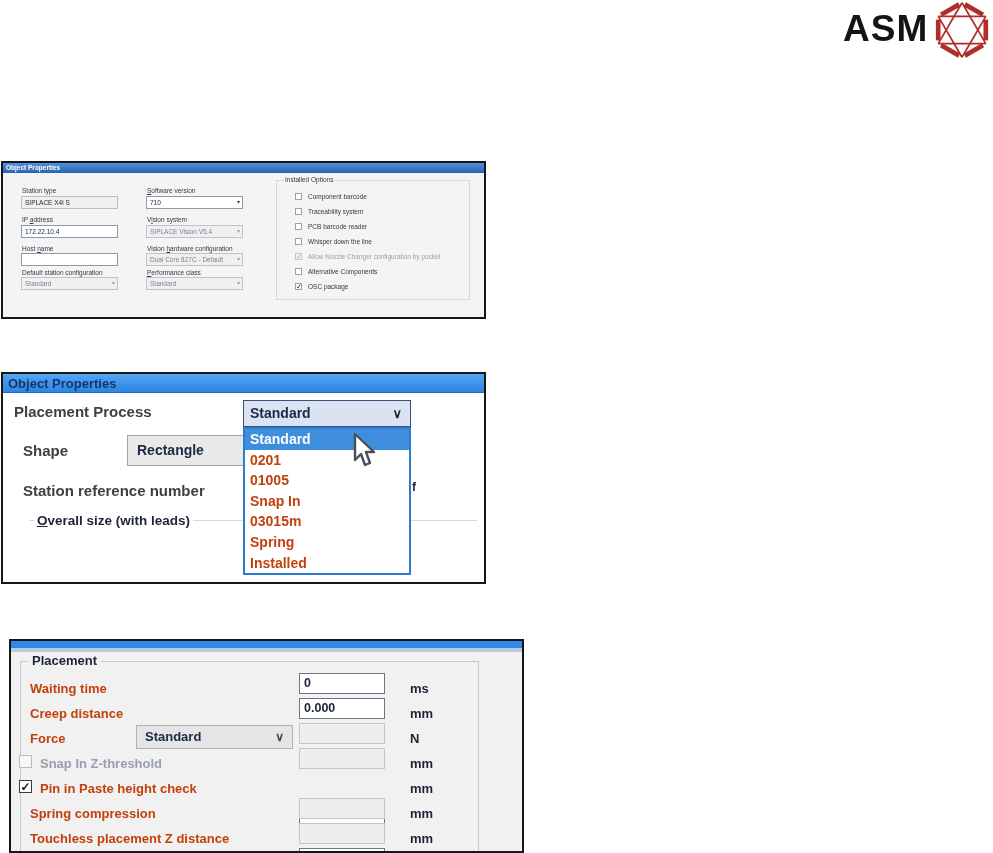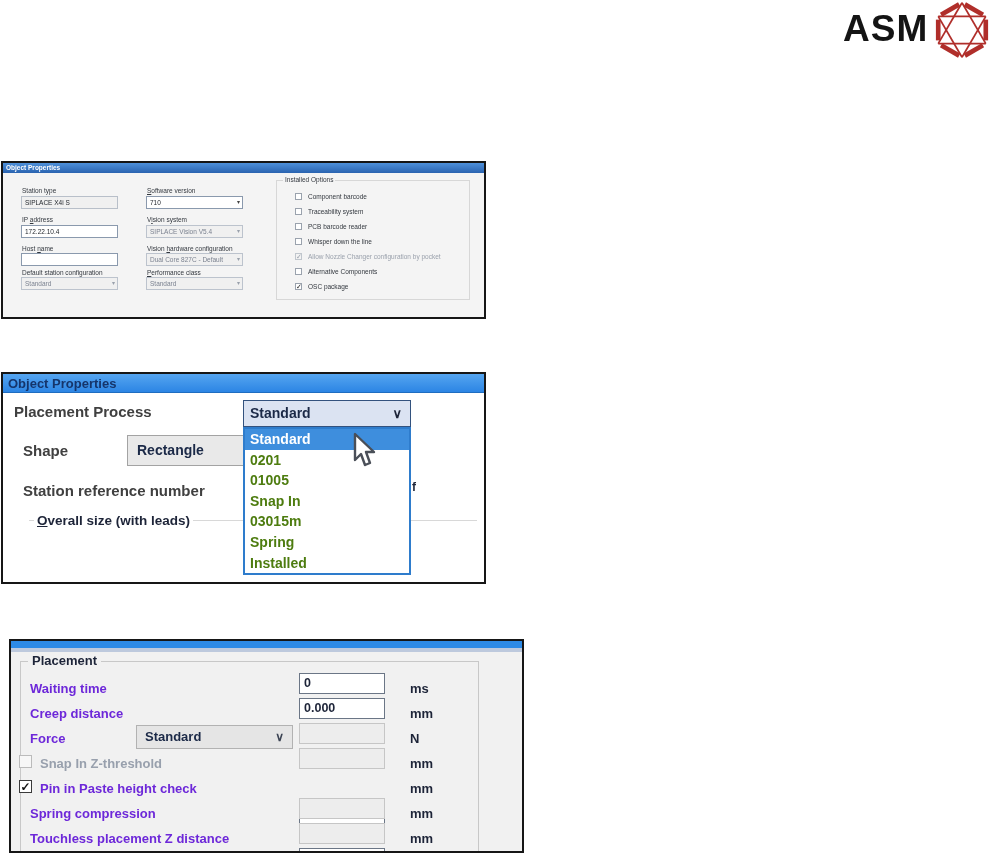--- a/index.html
+++ b/index.html
@@ -51,38 +51,38 @@
   #d2combo { position:absolute; left:240px; top:26px; width:168px; height:27px;
     background:#dbe3f2; border:1px solid #33527e; font-size:14px; font-weight:700;
     line-height:25px; padding-left:6px; color:#1b2947; }
   #d2combo .chev { position:absolute; right:8px; top:0; font-size:13px; line-height:25px; color:#1d2438; }
   #d2shape { position:absolute; left:124px; top:61px; width:117px; height:31px;
     background:#e9e9e9; border:1px solid #a3a3a3; font-size:14px; font-weight:700;
     line-height:29px; padding-left:9px; color:#1b2947; }
   #d2list { position:absolute; left:240px; top:53px; width:168px; height:148px;
     background:#fff; border:2px solid #2e7ccc; z-index:5; }
   #d2list .item { height:20.6px; line-height:20.6px; font-size:14px; font-weight:700;
-    padding-left:5px; color:#4d7c0f; white-space:nowrap; }
+    padding-left:5px; color:#c2410c; white-space:nowrap; }
   #d2list .item.selected { background:#3e8edd; color:#fff; }
   .gline { position:absolute; height:1px; background:#d8d8d8; }
   #d2overall { position:absolute; left:31px; top:139px; background:#fff; padding:0 3px;
     font-size:13.5px; font-weight:700; color:#1d2438; white-space:nowrap; }
   #d2overall .u { text-decoration:underline; }
   #d2stray { position:absolute; left:409px; top:106px; font-size:12px; font-weight:700; color:#1d2438; }
   #d2cursor { position:absolute; left:346px; top:58px; z-index:6; }
 
   
   #shot3 { left:9px; top:639px; width:515px; height:214px; background:#f1f1f1; overflow:hidden; }
   #d3bluebar { position:absolute; left:0; top:0; right:0; height:7px; background:#2d8ae6; }
   #d3substrip { position:absolute; left:0; top:7px; right:0; height:4px; background:#bdc9dd; }
   #d3group { position:absolute; left:9px; top:20px; width:459px; height:200px;
     border:1px solid #c8c8c8; border-bottom:none; }
   #d3grouplabel { position:absolute; left:17px; top:12px; background:#f1f1f1; padding:0 4px;
     font-size:13px; font-weight:700; color:#1d2438; z-index:2; }
-  .d3label { position:absolute; left:19px; font-size:13px; font-weight:700; color:#6d28d9; white-space:nowrap; }
+  .d3label { position:absolute; left:19px; font-size:13px; font-weight:700; color:#c2410c; white-space:nowrap; }
   .d3label.dis { color:#98a0ad; }
   .d3input { position:absolute; left:288px; width:86px; height:21px; background:#fff;
     border:1px solid #6b7686; font-size:12.5px; font-weight:600; line-height:19px;
     padding-left:4px; color:#1d2438; }
   .d3input.dis { background:#ededed; border:1px solid #c6c6c6; }
   .d3unit { position:absolute; left:399px; font-size:13px; font-weight:700; color:#1d2438; }
   #d3force { position:absolute; left:125px; top:84px; width:157px; height:24px;
     background:#e5e5e5; border:1px solid #b2b2b2; font-size:13px; font-weight:700;
     line-height:22px; padding-left:8px; color:#1b2947; }
   #d3force .chev { position:absolute; right:8px; top:0; font-size:12px; line-height:22px; color:#3c4454; }

